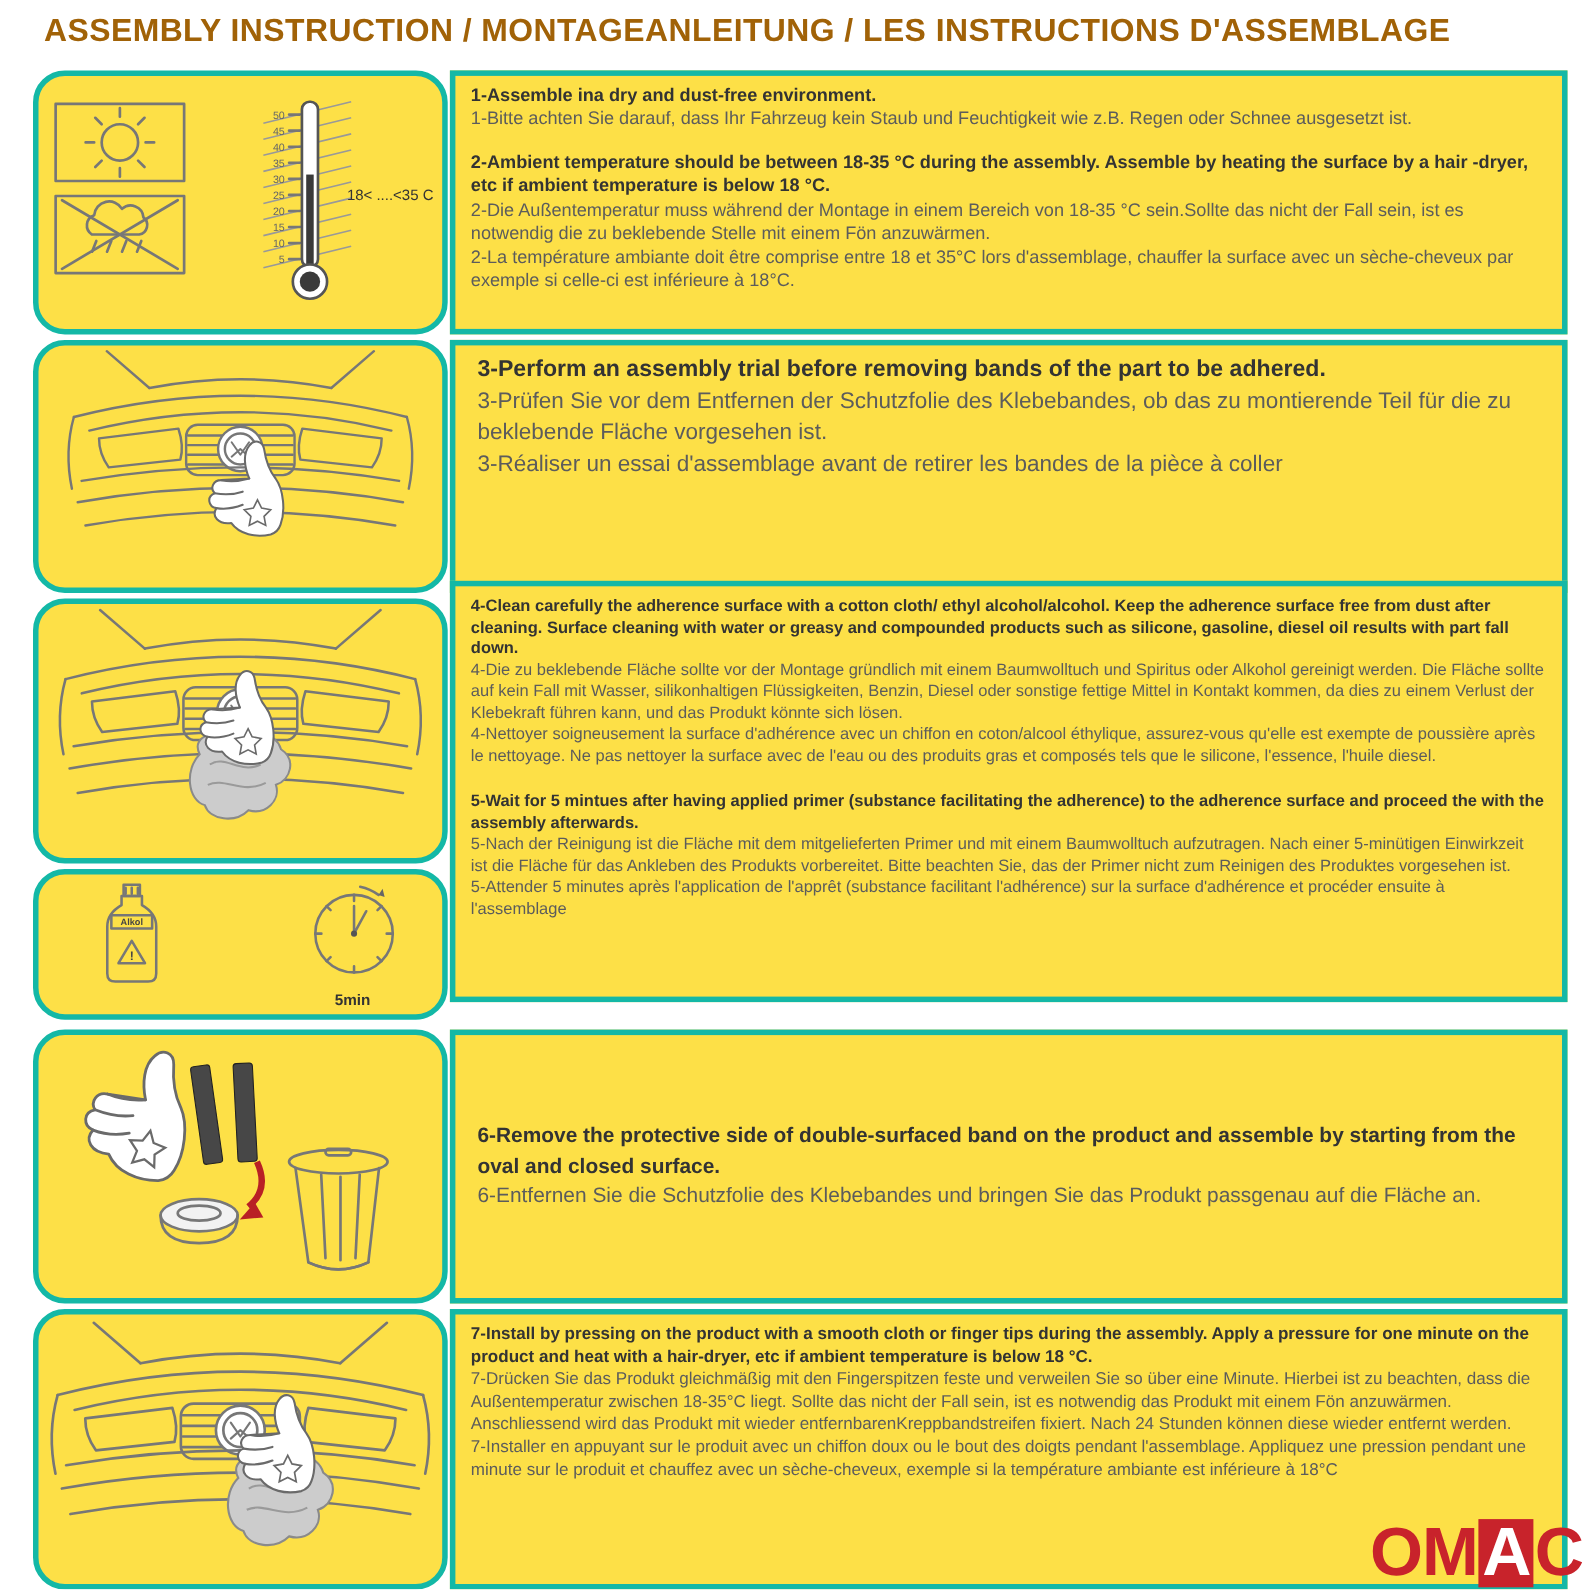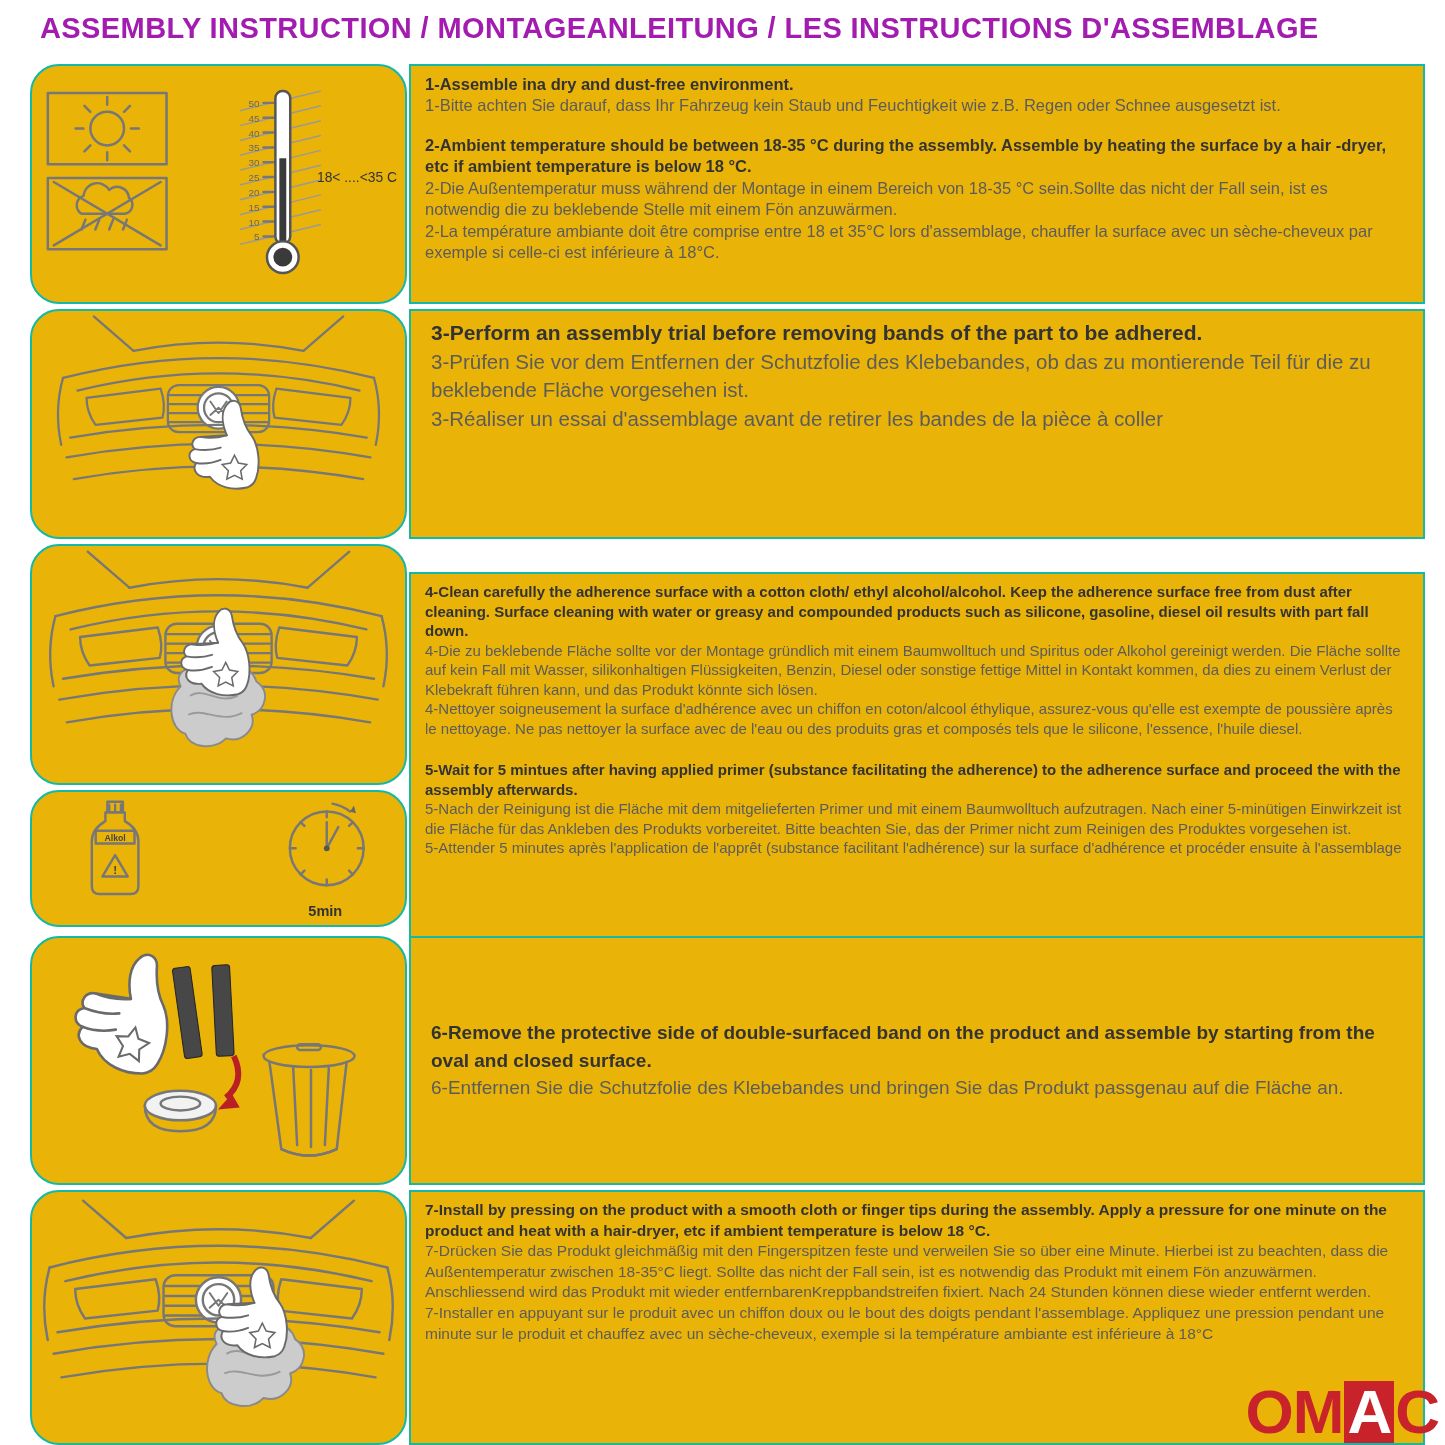--- a/index.html
+++ b/index.html
@@ -1,30 +1,30 @@
 <!DOCTYPE html>
 <html><head>
 <meta charset="utf-8">
 <style>
   * { box-sizing: border-box; }
   body { margin:0; background:#ffffff; font-family:"Liberation Sans", sans-serif; }
   .page { position:relative; width:1445px; height:1445px; background:#fff; overflow:hidden; }
 
   .title { position:absolute; left:40px; top:12px; font-size:29px; font-weight:bold;
-           color:#a21caf; letter-spacing:0.4px; white-space:nowrap; }
-
-  .box { position:absolute; border:2px solid #14b8a6; background:#eab308; }
+           color:#a16207; letter-spacing:0.4px; white-space:nowrap; }
+
+  .box { position:absolute; border:5px solid #14b8a6; background:#fde047; }
 
   
   .colL { left:30px;  width:377px;border-radius:29px; }
   .colR { left:409px; width:1016px; }
 
   .r1  { top:64px;   height:240px; }
   .r2  { top:309px;  height:230px; }
-  .r3R { top:572px;  height:383px; }
+  .r3R { top:528px;  height:383px; }
   .r3a { top:544px;  height:241px; }
   .r3b { top:790px;  height:137px; }
   .r4  { top:936px;  height:249px; }
   .r5  { top:1190px; height:255px; }
 
   .illus svg { display:block; width:100%; height:100%; }
 
   .txt { padding:8px 16px 8px 14px; overflow:hidden; }
   .txt p { margin:0; color:#5c5c5c; }
   .txt p.b { font-weight:bold; color:#333333; }

